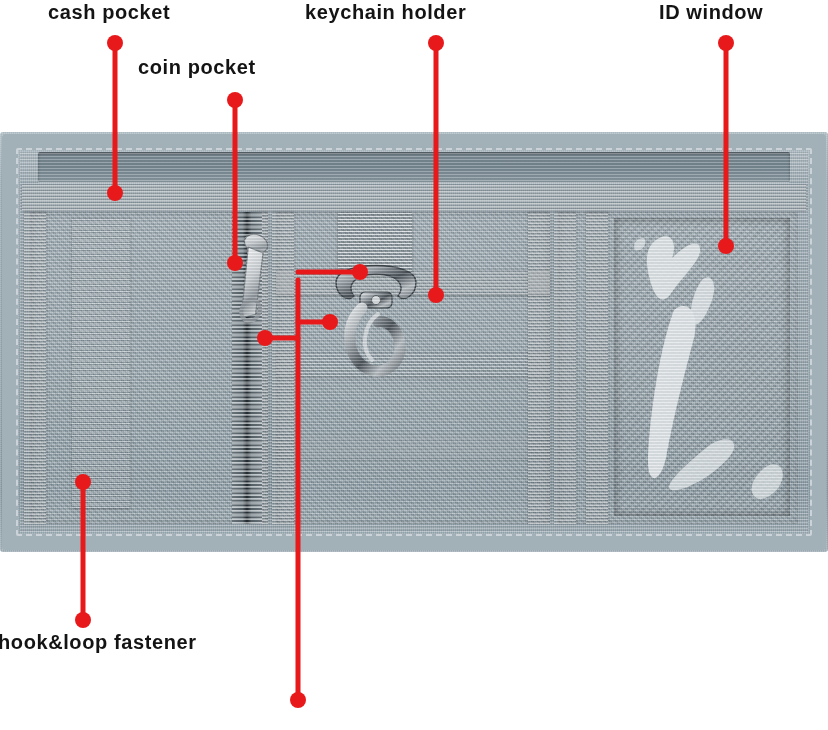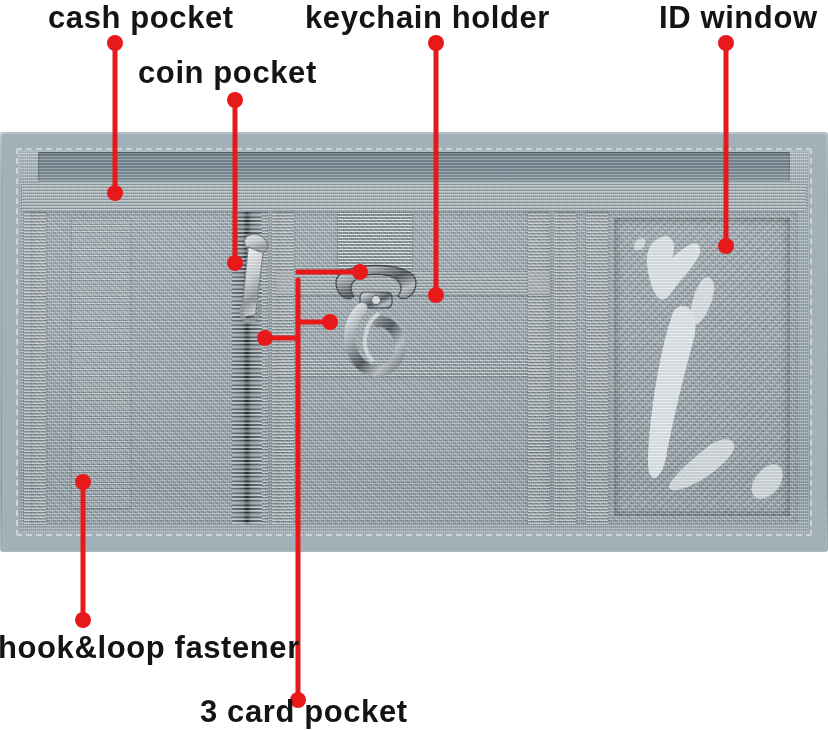--- a/index.html
+++ b/index.html
@@ -21,21 +21,21 @@
     left: 0; top: 0;
     width: 828px; height: 730px;
     background: #fff;
   }
 
   
   .callout-label {
     position: absolute;
     font-family: "Liberation Sans", sans-serif;
     font-weight: 700;
-    font-size: 31px;
+    font-size: 20px;
     letter-spacing: 0.6px;
     color: #141414;
     white-space: nowrap;
     line-height: 1;
   }
 
   
   .leader-svg {
     position: absolute;
     left: 0; top: 0;
@@ -312,15 +312,14 @@
   <div class="callout-label" style="left:48px;  top:2px;">cash pocket</div>
 
   <div class="callout-label" style="left:138px; top:57px;">coin pocket</div>
 
   <div class="callout-label" style="left:305px; top:2px;">keychain holder</div>
 
   <div class="callout-label" style="left:634px; top:2px;margin-left:25px;">ID window</div>
 
   <div class="callout-label" style="left:-2px;  top:632px;">hook&amp;loop fastener</div>
 
-  <div class="callout-label" style="left:200px; top:696px;">3 card pocket</div>
 
 </div>
 
 </body></html>

